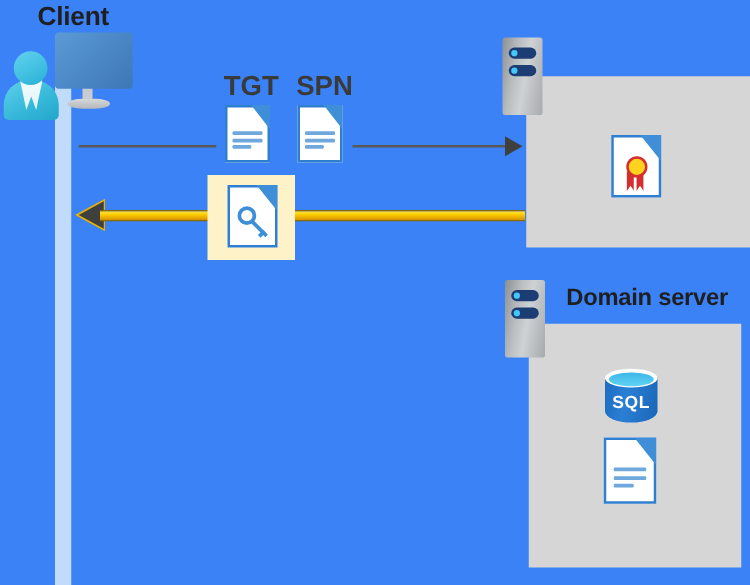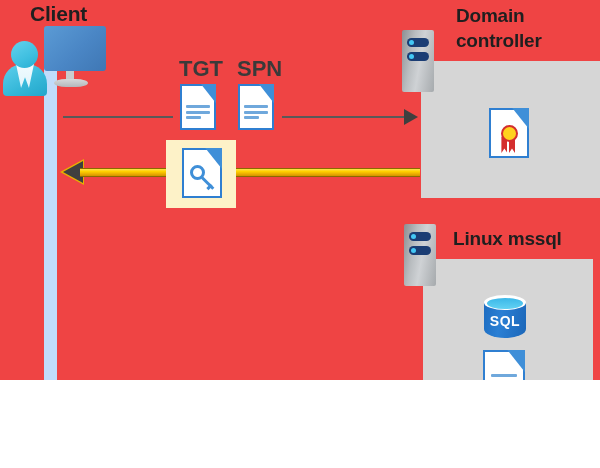--- a/index.html
+++ b/index.html
@@ -6,22 +6,22 @@
     margin: 0;
     padding: 0;
     background: #ffffff;
   }
   body {
     font-family: "Liberation Sans", sans-serif;
   }
   #canvas {
     position: relative;
     width: 600px;
-    height: 380px;
-    background: #ef4444;
+    height: 468px;
+    background: #3b82f6;
     overflow: hidden;
   }
   .abs { position: absolute; }
 
   
   .heading {
     font-weight: bold;
     color: #1f1f1f;
     letter-spacing: -0.2px;
   }
@@ -308,22 +308,21 @@
   <div class="abs" style="left:0; top:0; width:130px; height:110px;">
     <div class="abs" id="client-monitor"></div>
     <div class="abs" id="client-neck"></div>
     <div class="abs" id="client-base"></div>
     <div class="abs" id="client-body"></div>
     <div class="abs" id="client-collar"></div>
     <div class="abs" id="client-head"></div>
   </div>
 
   <div class="abs heading" id="client-title">Client</div>
-  <div class="abs heading" id="dc-title">Domain controller</div>
-  <div class="abs heading" id="linux-title">Linux mssql</div>
+  <div class="abs heading" id="linux-title">Domain server</div>
 
   <div class="abs rack" id="dc-rack">
     <div class="bay b1"></div>
     <div class="bay b2"></div>
   </div>
   <div class="abs rack" id="linux-rack">
     <div class="bay b1"></div>
     <div class="bay b2"></div>
   </div>
 

